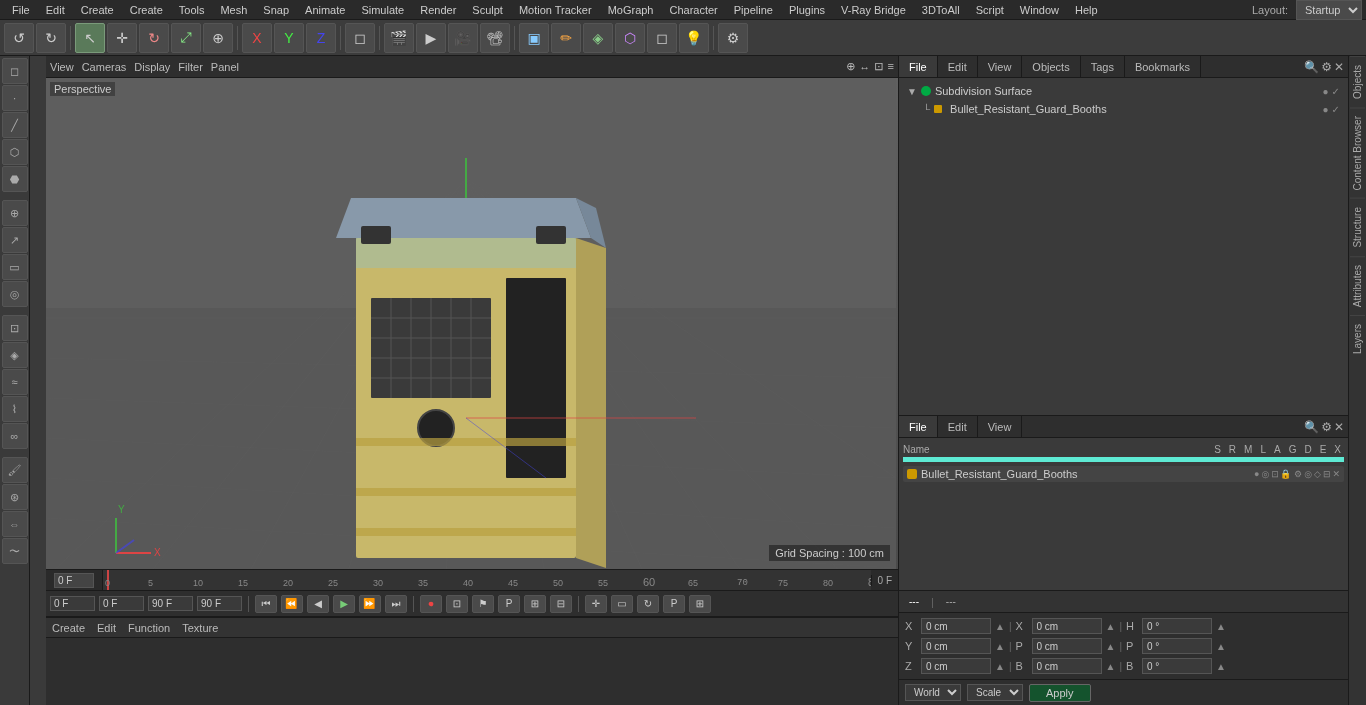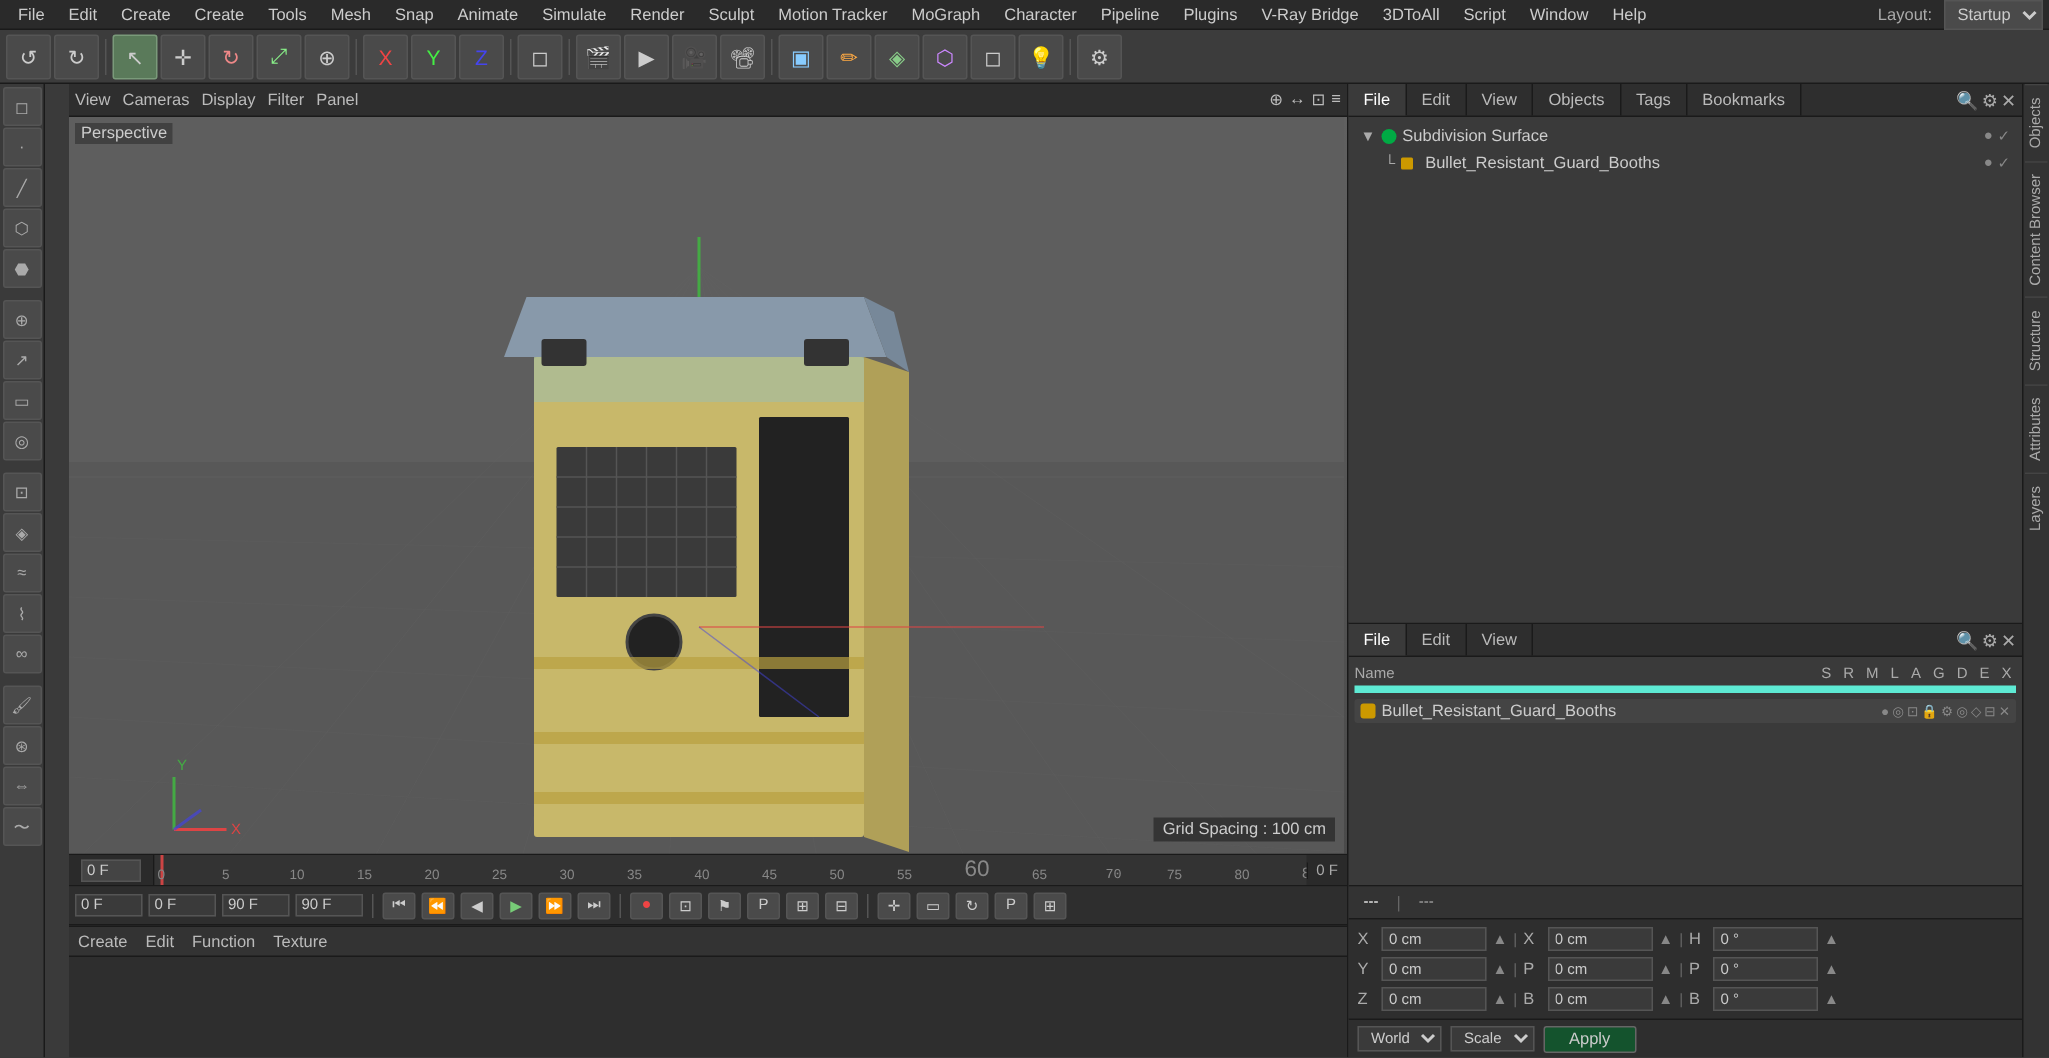--- a/index.html
+++ b/index.html
@@ -334,21 +334,21 @@
             <span style="position:absolute;left:90px;bottom:3px;font-size:9px;color:#888;">10</span>
             <span style="position:absolute;left:135px;bottom:3px;font-size:9px;color:#888;">15</span>
             <span style="position:absolute;left:180px;bottom:3px;font-size:9px;color:#888;">20</span>
             <span style="position:absolute;left:225px;bottom:3px;font-size:9px;color:#888;">25</span>
             <span style="position:absolute;left:270px;bottom:3px;font-size:9px;color:#888;">30</span>
             <span style="position:absolute;left:315px;bottom:3px;font-size:9px;color:#888;">35</span>
             <span style="position:absolute;left:360px;bottom:3px;font-size:9px;color:#888;">40</span>
             <span style="position:absolute;left:405px;bottom:3px;font-size:9px;color:#888;">45</span>
             <span style="position:absolute;left:450px;bottom:3px;font-size:9px;color:#888;">50</span>
             <span style="position:absolute;left:495px;bottom:3px;font-size:9px;color:#888;text-align:center;">55</span>
-            <span style="position:absolute;left:540px;bottom:3px;font-size:15px;color:#888;">60</span>
+            <span style="position:absolute;left:540px;bottom:3px;font-size:11px;color:#888;">60</span>
             <span style="position:absolute;left:585px;bottom:3px;font-size:9px;color:#888;">65</span>
             <span style="position:absolute;left:634px;bottom:3px;font-size:9px;color:#888;font-family:Liberation Mono, monospace;">70</span>
             <span style="position:absolute;left:675px;bottom:3px;font-size:9px;color:#888;">75</span>
             <span style="position:absolute;left:720px;bottom:3px;font-size:9px;color:#888;">80</span>
             <span style="position:absolute;left:765px;bottom:3px;font-size:10px;color:#888;">85</span>
 
           </div>
         </div>
         <div class="frame-end" style="border-left:1px solid #1a1a1a;padding:0 6px;">0 F</div>
       </div>

